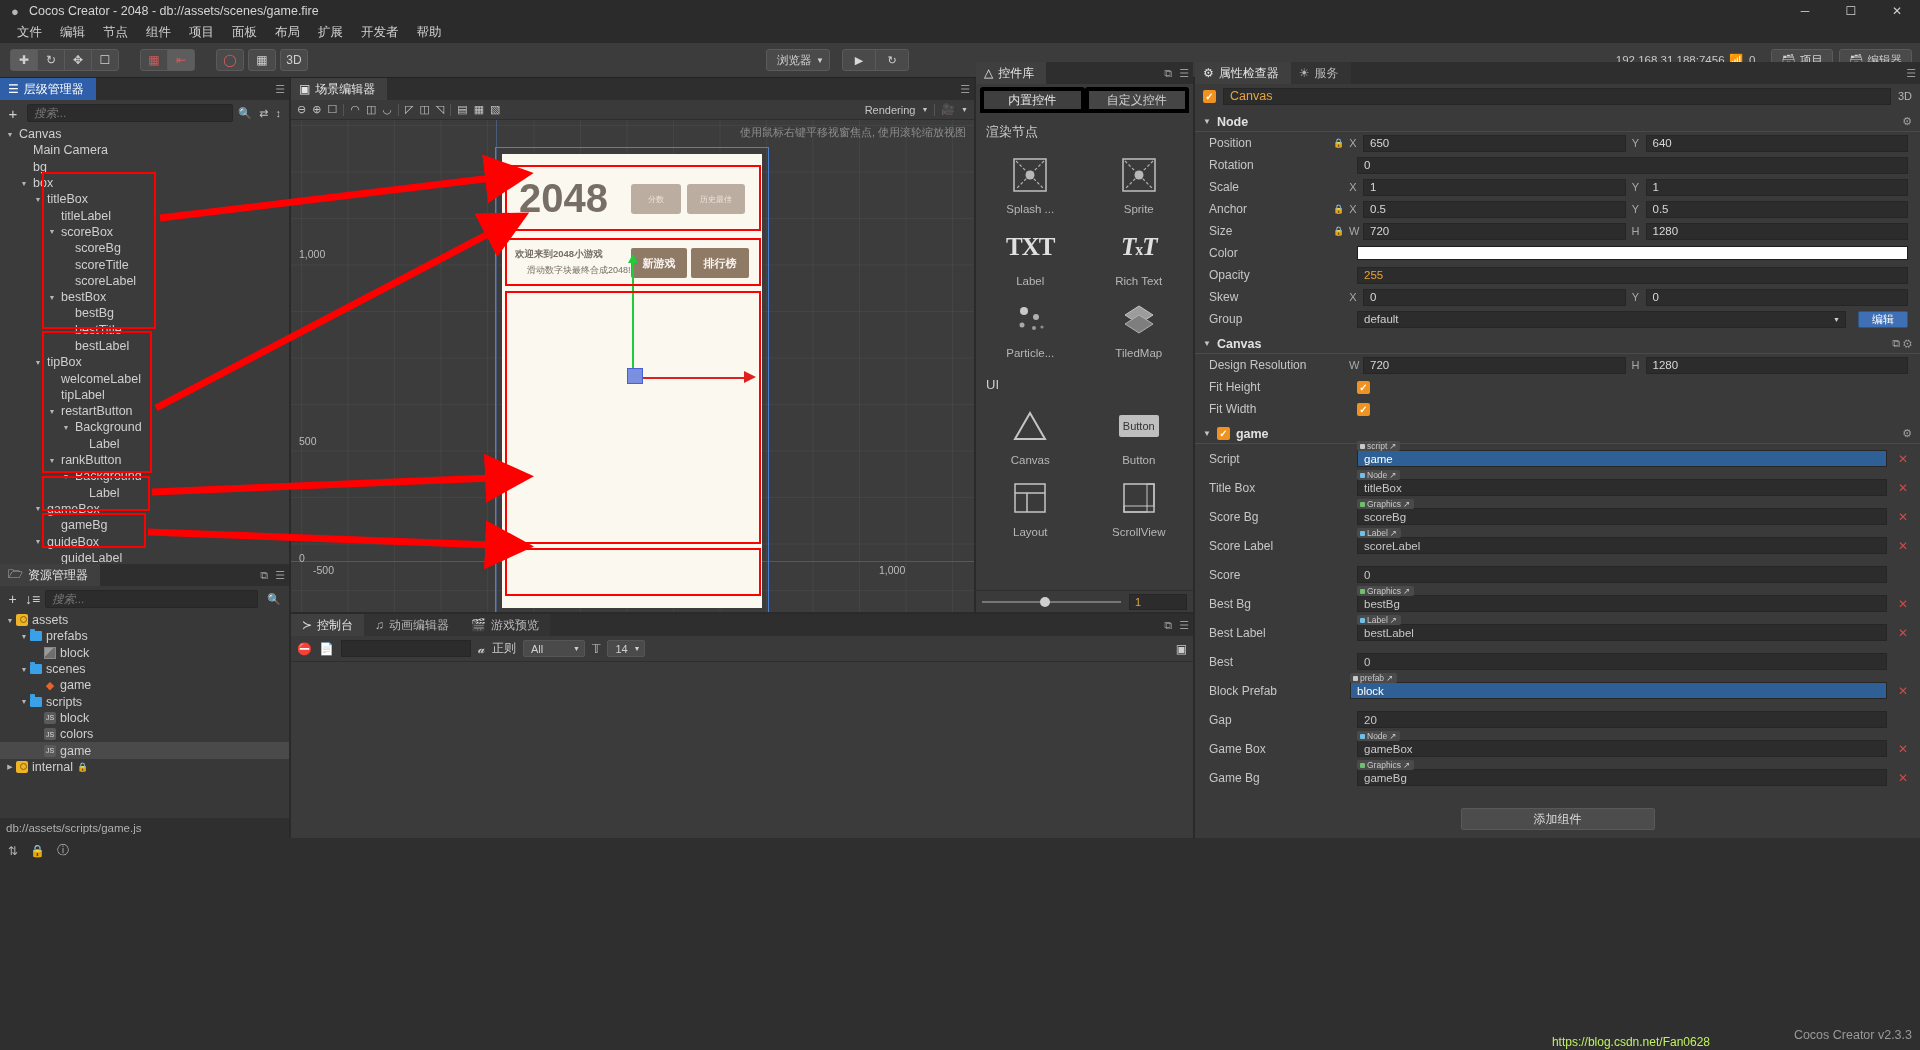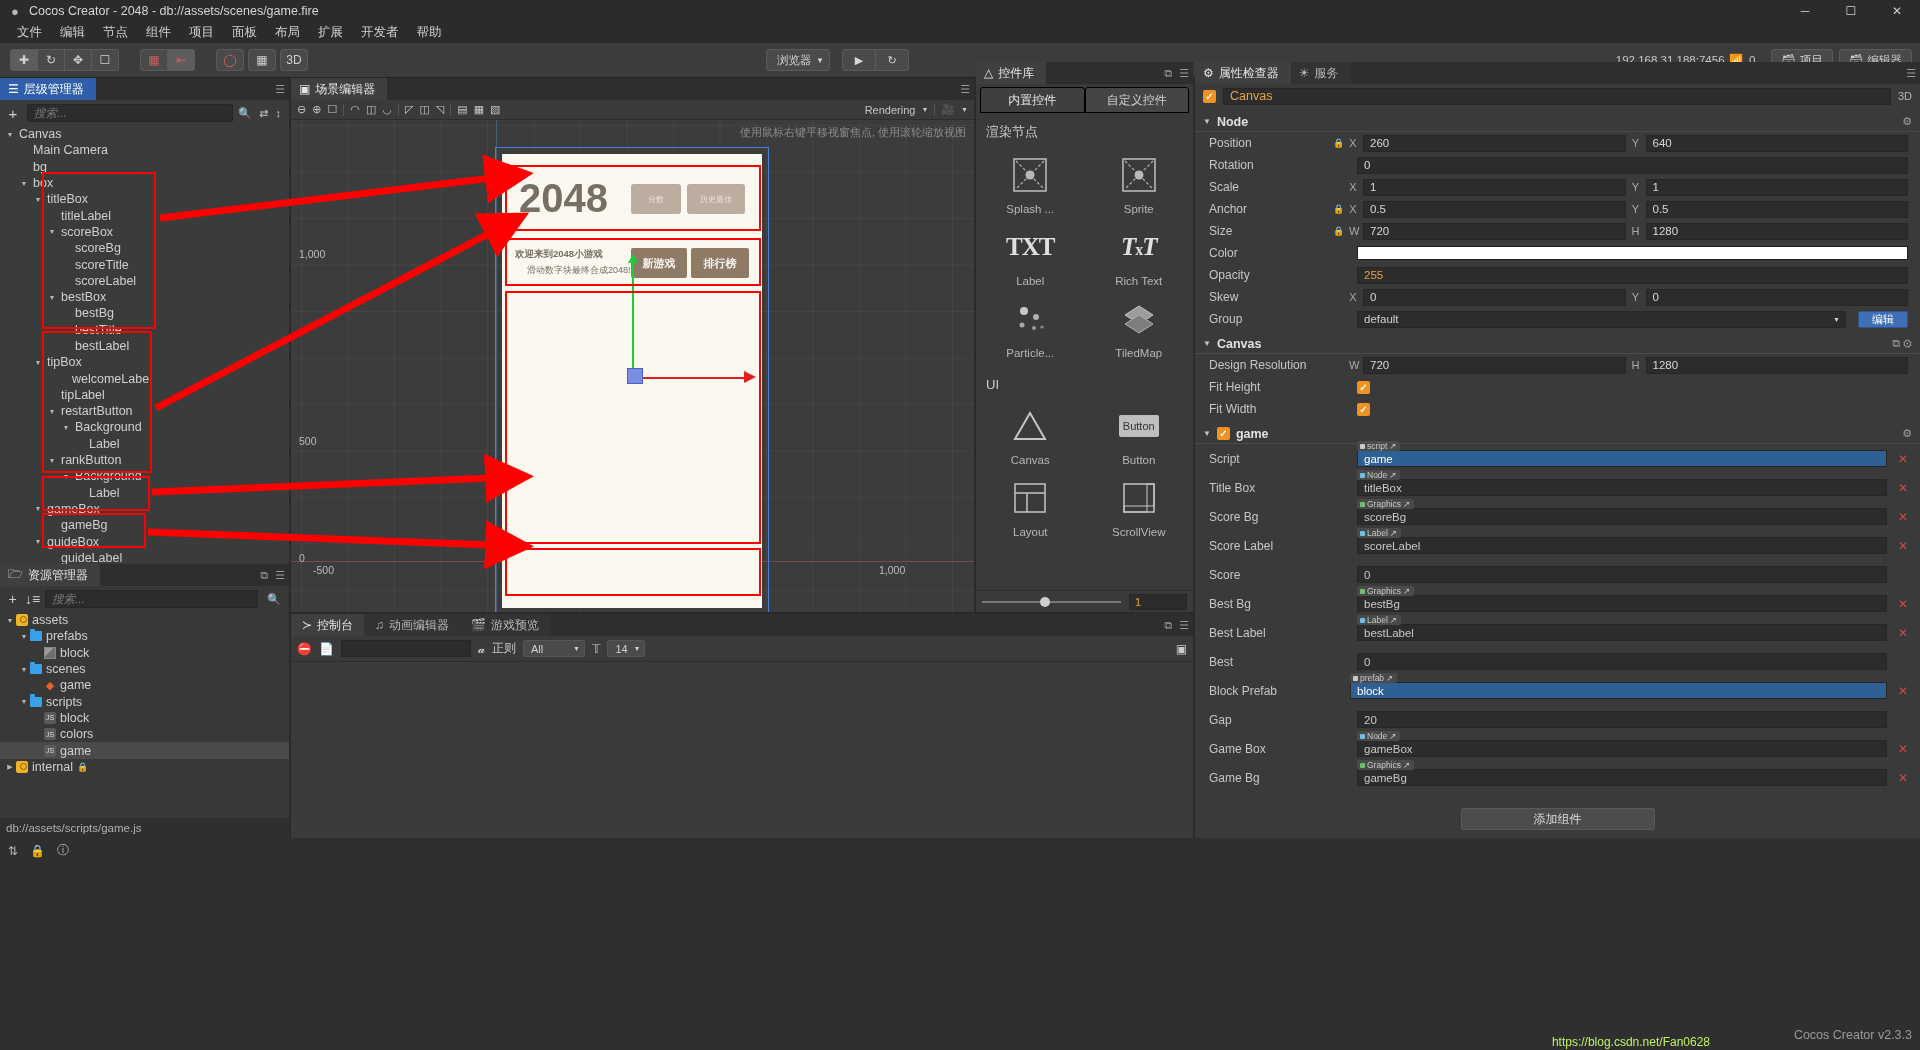--- a/index.html
+++ b/index.html
@@ -208,21 +208,21 @@
     background: #bbada0; color: #eee4da; border-radius: 3px;
     display: flex; flex-direction: column; align-items: center; justify-content: center;
   }
 
   
   #widgets { left: 976px; top: 62px; width: 217px; height: 550px; background: #3a3a3a; }
   .wtabs { display: flex; height: 26px; margin: 3px 4px 0 4px; }
   .wtab {
     flex: 1; display: flex; align-items: center; justify-content: center;
     background: #454545; color: #cfcfcf; font-size: 12px; border-radius: 3px 3px 0 0;
-    border: 1px solid #000000;
+    border: 4px solid #000000;
   }
   .wtab.active { background: #3f3f3f; color: #e6e6e6; }
   .wsec-title { padding: 10px 0 6px 10px; color: #cfcfcf; font-size: 13px; }
   .wgrid { display: flex; flex-wrap: wrap; }
   .wcell { width: 50%; display:flex; flex-direction:column; align-items:center; padding: 8px 0 4px 0; }
   .wicon { width: 40px; height: 40px; display:flex; align-items:center; justify-content:center; }
   .wlabel { margin-top: 8px; font-size: 11.5px; color: #b7b7b7; }
   .sliderbar {
     position: absolute; bottom: 0; left: 0; width: 217px; height: 22px;
     background: #3a3a3a; display: flex; align-items: center; padding: 0 6px; gap: 8px;
@@ -496,21 +496,21 @@
         <div class="trow">
           <span class="arrow empty" style="margin-left: 56px;"></span>
           <span style="margin-left: 3px;">bestLabel</span>
         </div>
         <div class="trow">
           <span class="arrow" style="margin-left: 28px;">▼</span>
           <span style="margin-left: 3px;">tipBox</span>
         </div>
         <div class="trow">
           <span class="arrow empty" style="margin-left: 42px;"></span>
-          <span style="margin-left: 14px;">welcomeLabel</span>
+          <span style="margin-left: 3px;">welcomeLabel</span>
         </div>
         <div class="trow">
           <span class="arrow empty" style="margin-left: 42px;"></span>
           <span style="margin-left: 3px;">tipLabel</span>
         </div>
         <div class="trow">
           <span class="arrow" style="margin-left: 42px;">▼</span>
           <span style="margin-left: 3px;">restartButton</span>
         </div>
         <div class="trow">
@@ -870,21 +870,21 @@
     <div class="sec-head">
       <span class="tri">▼</span>
       <span>Node</span>
       <span class="gear">⚙</span>
     </div>
 
     <div class="prow">
       <div class="plabel">Position</div>
       <span class="lockic">🔒</span>
       <span class="axl">X</span>
-      <div class="field num">260</div>
+      <div class="field num">650</div>
       <span class="axl">Y</span>
       <div class="field num" style="margin-right:12px;">640</div>
     </div>
 
     <div class="prow">
       <div class="plabel">Rotation</div>
       <span class="lockic"></span>
       <div class="field num" style="margin-right:12px; margin-left:8px;">0</div>
     </div>
 

